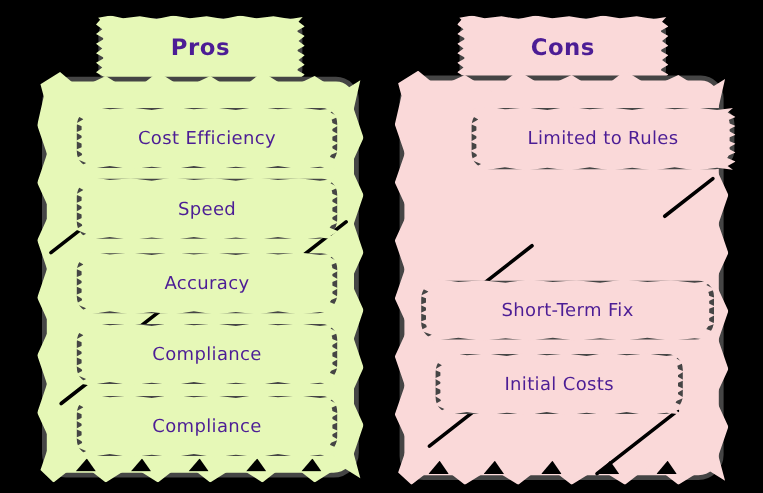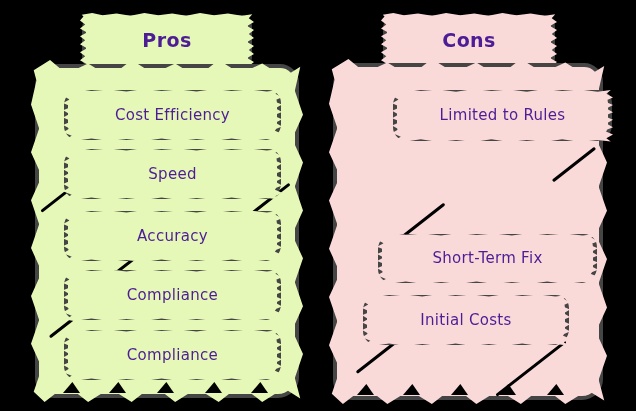--- a/index.html
+++ b/index.html
@@ -73,21 +73,21 @@
   }
   
   .g-i1 { left: 25px; top: 22px;  width: 217px; height: 50px; }
   .g-i2 { left: 25px; top: 81px;  width: 217px; height: 50px; }
   .g-i3 { left: 25px; top: 143px; width: 217px; height: 50px; }
   .g-i4 { left: 25px; top: 202px; width: 217px; height: 50px; }
   .g-i5 { left: 25px; top: 262px; width: 217px; height: 50px; }
   
   .c-i1 { left: 26px; top: 23px;  width: 219px; height: 51px; margin-left: 30px; }
   .c-i2 { left: 26px; top: 83px;  width: 219px; height: 76px; padding: 0 32px; }
-  .c-i3 { left: 41px; top: 167px; width: 219px; height: 49px; }
+  .c-i3 { left: 14px; top: 167px; width: 244px; height: 49px; }
   .c-i4 { left: 26px; top: 228px; width: 206px; height: 50px; }
 
   
   .slash {
     position: absolute;
     height: 3px;
     background: #000;
     border-radius: 2px;
     transform: rotate(-38deg);
     z-index: 1;

